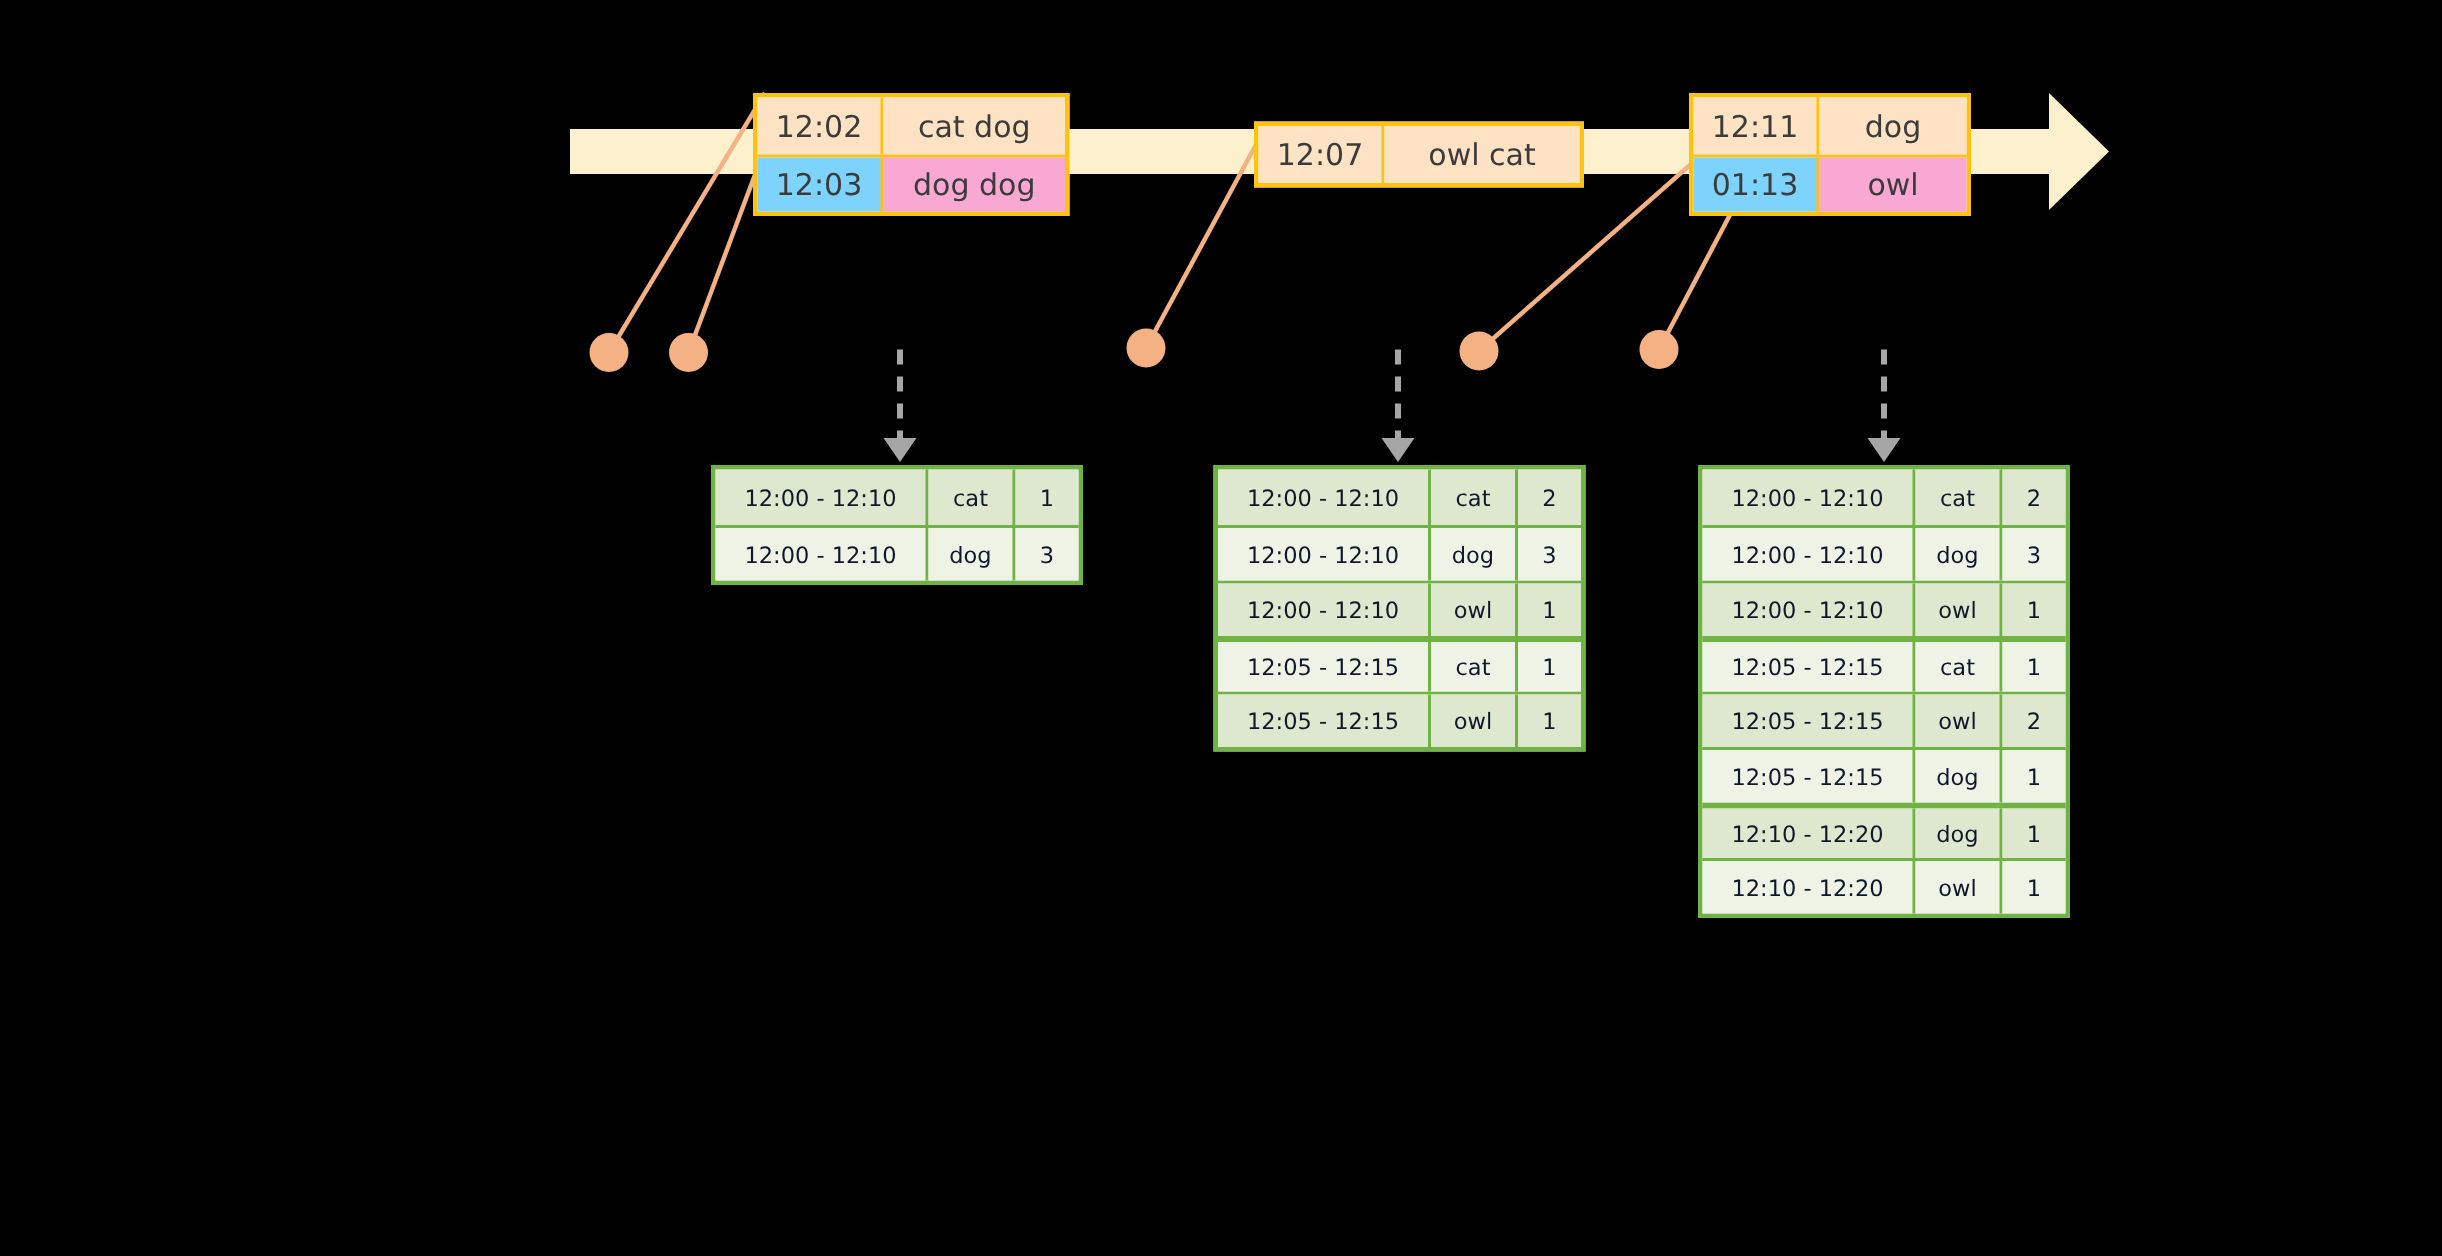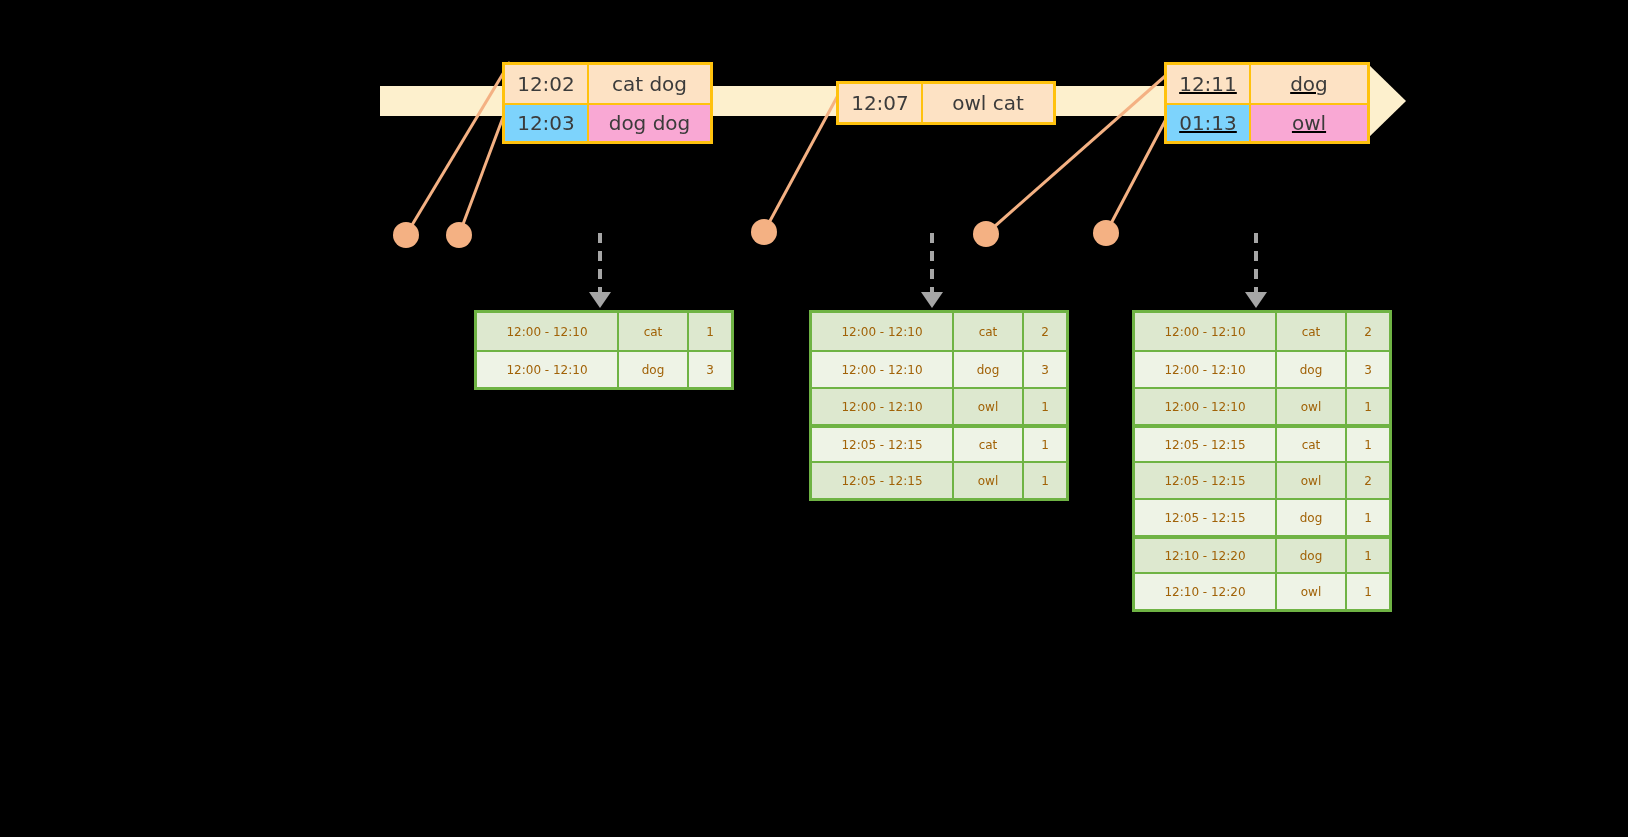--- a/index.html
+++ b/index.html
@@ -49,24 +49,24 @@
   .rt{
     position:absolute;border:3px solid #6fb344;box-sizing:border-box;
     background:#eef3e6;
   }
   .rt-row{display:flex;box-sizing:border-box;height:37px;}
   .rt-row + .rt-row{border-top:2px solid #6fb344;}
   .rt-row.thick + .rt-row{border-top:4px solid #6fb344;}
   .rt-row.alt .rt-c{background:#dde8cf;}
   .rt-c{
     display:flex;align-items:center;justify-content:center;
-    font-size:12px;color:#a16207;box-sizing:border-box;background:#eef3e6;
+    font-size:15px;color:#0f172a;box-sizing:border-box;background:#eef3e6;
   }
   .rt-win{width:142px;border-right:2px solid #6fb344;}
-  .rt-key{width:70px;border-right:2px solid #6fb344;}
+  .rt-key{width:58px;border-right:2px solid #6fb344;}
   .rt-cnt{width:42px;}
 </style>
 </head>
 <body>
 
 <div id="stage">
 
   <div class="tl-bar"></div>
   <div class="tl-head"></div>
 
@@ -105,21 +105,21 @@
           <div class="ev-time">12:03</div>
           <div class="ev-val">dog dog</div>
         </div>
       </div>
       <div class="ev" style="left: 836px; top: 81px; width: 220px;">
         <div class="ev-row shade">
           <div class="ev-time">12:07</div>
           <div class="ev-val">owl cat</div>
         </div>
       </div>
-      <div class="ev" style="left: 1164px; top: 62px; width: 206px; text-decoration: underline;">
+      <div class="ev" style="left: 1126px; top: 62px; width: 188px;">
         <div class="ev-row shade">
           <div class="ev-time">12:11</div>
           <div class="ev-val">dog</div>
         </div>
         <div class="ev-row">
           <div class="ev-time">01:13</div>
           <div class="ev-val">owl</div>
         </div>
       </div>
     </div>

